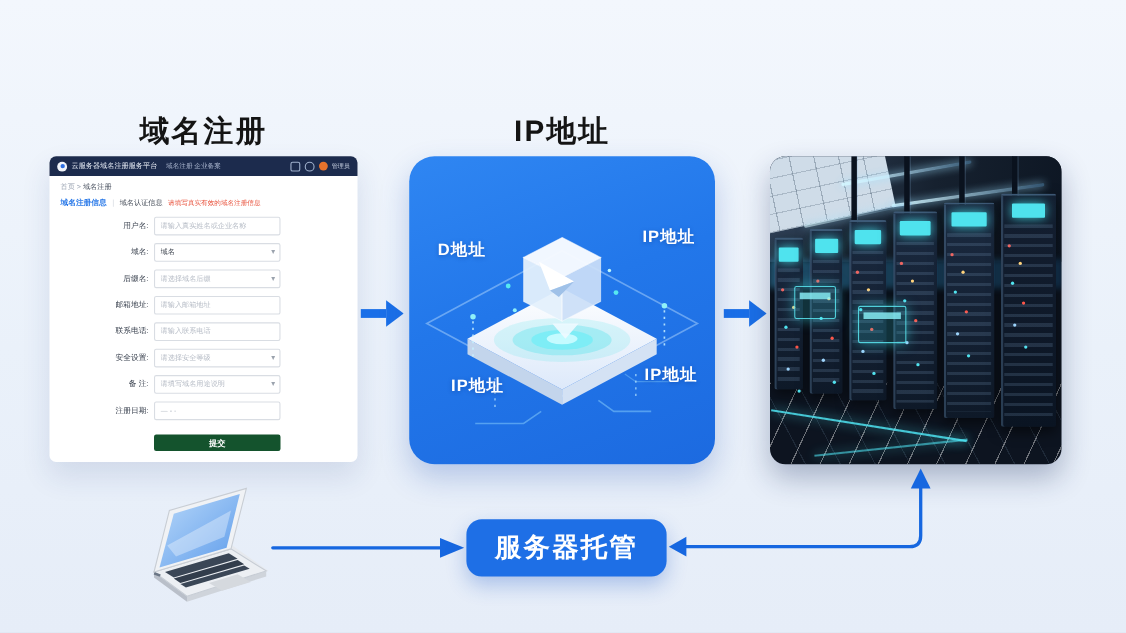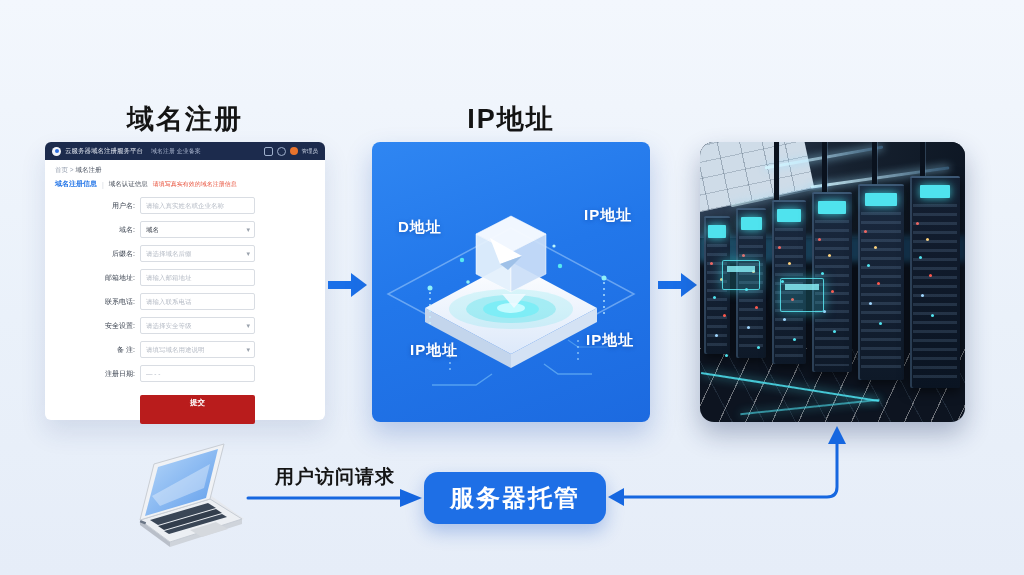--- a/index.html
+++ b/index.html
@@ -34,28 +34,28 @@
   .tab-b{color:#454c58;font-size:6.5px;}
   .notice{color:#e8503a;font-size:6px;}
   .frow{position:absolute;left:0;width:100%;height:17px;}
   .flabel{position:absolute;left:5px;top:0;width:85px;text-align:right;font-size:7px;color:#3b4350;line-height:17px;}
   .fbox{position:absolute;left:95px;top:0;width:115px;height:17px;border:1px solid #d9dde3;border-radius:2px;
         box-sizing:border-box;background:#fff;}
   .fval{position:absolute;left:5px;top:0;right:12px;font-size:6.5px;line-height:15px;color:#333a45;
         overflow:hidden;white-space:nowrap;}
   .fval.placeholder{color:#b6bcc6;}
   .caret{position:absolute;right:4px;top:0;font-size:7px;line-height:15px;color:#9aa2ad;}
-  .submit-btn{position:absolute;left:95px;width:115px;height:29px;background:#b91c1c;border-radius:2px;
+  .submit-btn{position:absolute;left:95px;width:115px;height:15px;background:#14532d;border-radius:2px;
         color:#fff;font-size:7.5px;text-align:center;line-height:15px;font-weight:700;}
 
   
   .flowarrow{position:absolute;width:40px;height:28px;}
 
   
-  .dnscard{position:absolute;left:372px;top:142px;width:278px;height:280px;border-radius:8px;overflow:hidden;
+  .dnscard{position:absolute;left:372px;top:142px;width:278px;height:280px;border-radius:23px;overflow:hidden;
            background:linear-gradient(160deg,#2f86f2 0%,#2277ea 45%,#1c6ae0 100%);
            box-shadow:0 12px 26px rgba(30,80,180,.25);}
   .dnslabel{position:absolute;color:#fff;font-size:15px;font-weight:700;letter-spacing:1px;
             text-shadow:0 1px 4px rgba(10,50,130,.4);}
 
   
   .srvcard{position:absolute;left:700px;top:142px;width:265px;height:280px;border-radius:14px;overflow:hidden;
            background:#0d1420;box-shadow:0 12px 26px rgba(20,40,90,.3);}
   .ceiling{position:absolute;left:0;top:0;right:0;height:96px;
            background:linear-gradient(100deg,#31435a 0%,#16212f 55%,#0d1623 100%);}
@@ -298,21 +298,20 @@
 
     <polygon points="78,94 104,86 116,93 90,101" fill="#d5d9de"></polygon>
 
     <rect x="28" y="85" width="6" height="2.4" fill="#6b7686" transform="rotate(22 31 86)"></rect>
 
     <polygon points="28,84 98,63 112,8 42,28" fill="#f0f2f5" stroke="#c8cdd4" stroke-width="1"></polygon>
     <polygon points="33,80 94,62 106,13 46,31" fill="url(#scr)"></polygon>
     <polygon points="40,60 98,28 92,52 48,70" fill="rgba(255,255,255,.35)"></polygon>
   </svg>
 
-  <div class="flowlabel" style="left:250px;top:464px;width:170px;">用户访问请求</div>
   <svg class="abs" style="left:244px;top:486px;" width="180" height="24" viewBox="0 0 180 24">
     <line x1="4" y1="12" x2="158" y2="12" stroke="#1667e0" stroke-width="3" stroke-linecap="round"></line>
     <polygon points="156,3 178,12 156,21" fill="#1667e0"></polygon>
   </svg>
 
   <div class="completebox">服务器托管</div>
 
   <svg class="abs" style="left:606px;top:424px;" width="252" height="84" viewBox="0 0 252 84">
     <path d="M 16 73 L 221 73 Q 231 73 231 63 L 231 16" fill="none" stroke="#1667e0" stroke-width="3" stroke-linecap="round"></path>
     <polygon points="18,64 2,73 18,82" fill="#1667e0"></polygon>

